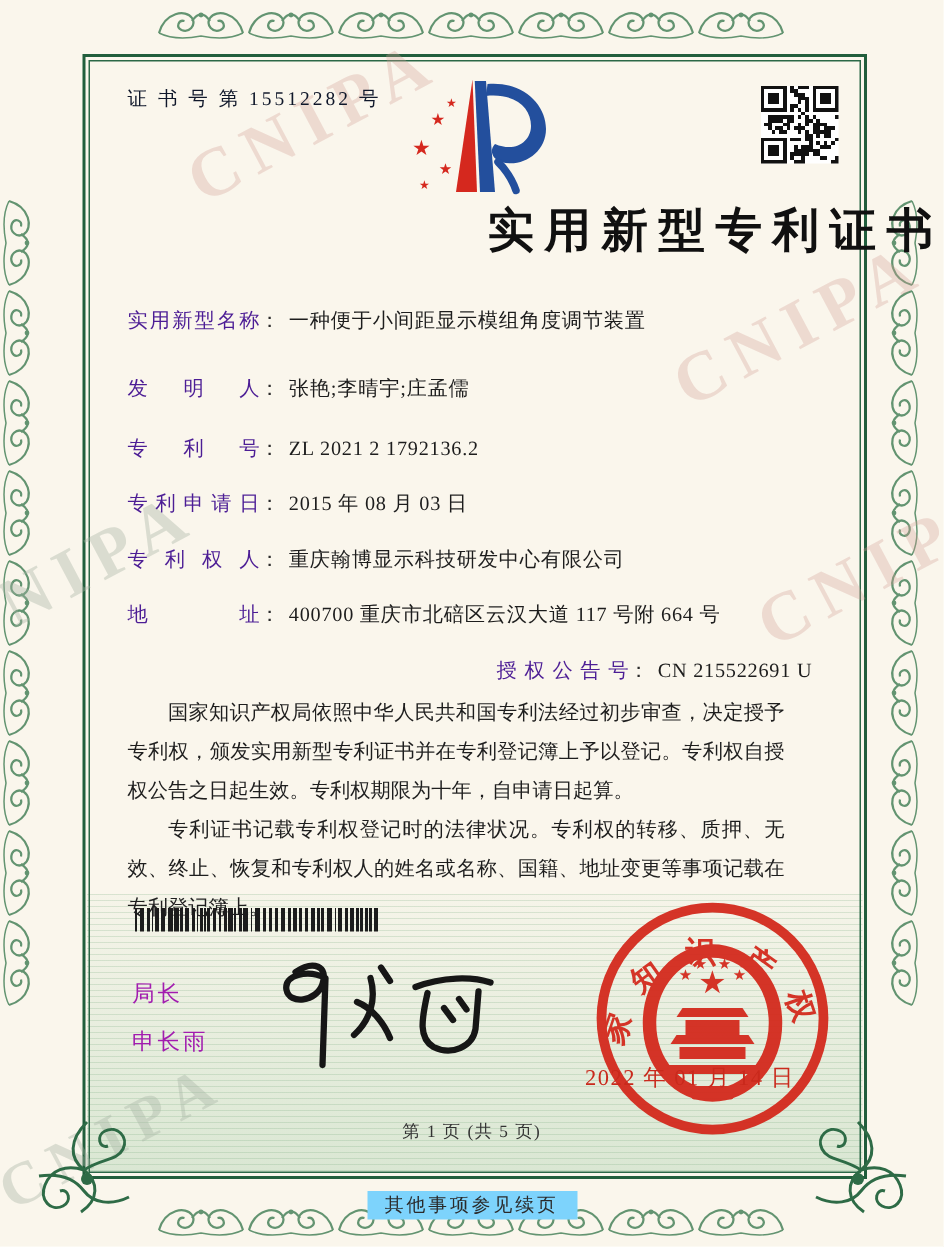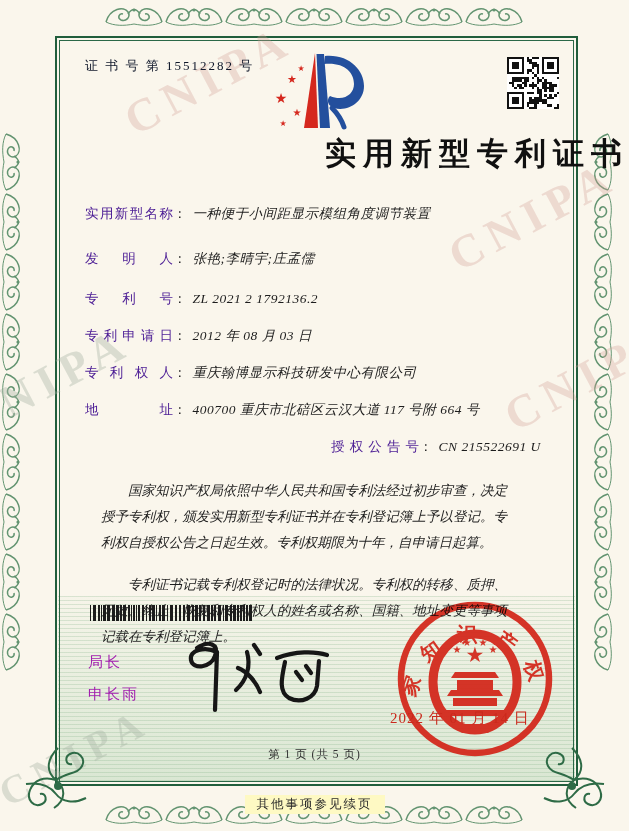--- a/index.html
+++ b/index.html
@@ -47,41 +47,41 @@
     font-size:31px; font-weight:bold; letter-spacing:7px; color:#101010;
   }
   .fields{position:absolute; left:85px; top:204px; width:445px; font-size:13.5px;}
   .field-row{position:relative; line-height:20px; margin-bottom:17px; white-space:nowrap;}
   .field-row.mb-lg{margin-bottom:25px;} .field-row.mb-md{margin-bottom:20px;}
   .f-label{
     display:inline-block; width:88px; text-align:justify; text-align-last:justify;
     vertical-align:top; color:#4c1d95;
   }
   .f-colon{display:inline-block; margin-right:6px;}
-  .f-value{letter-spacing:.5px; color:#1d1d1d;font-style:italic;}
+  .f-value{letter-spacing:.5px; color:#1d1d1d;}
   .grant-b{position:absolute; left:246px; top:0; white-space:nowrap;}
   .paras{
     position:absolute; left:85px; top:462px; width:438px; font-size:13.5px;
     line-height:26px; text-align:justify; color:#1e1e1e;
   }
-  .paras p{margin:16px; text-indent:2em;font-style:italic;}
+  .paras p{margin:0; text-indent:2em;}
   .barcode{position:absolute; left:90px; top:605px;}
   .signatory{position:absolute; left:88px; top:653px; z-index:4;
     font-family:"Liberation Sans","DejaVu Sans",sans-serif; font-size:15px; letter-spacing:2px; color:#a21caf;}
   .signatory div{margin-bottom:13px;}
   .signature{position:absolute; left:175px; top:630px; z-index:4;}
   .seal{position:absolute; left:390px; top:594px; z-index:4; mix-blend-mode:multiply; opacity:.95;}
   .seal-date{
     position:absolute; left:390px; top:709px; z-index:5; color:#c9291c;
     font-size:15px; letter-spacing:1px; white-space:nowrap;
   }
   .page-info{position:absolute; left:55px; top:747px; width:519px; text-align:center;
     font-size:11.5px; letter-spacing:1px; color:#333; z-index:4;}
   .foot-note{position:absolute; left:0; top:794px; width:629px; text-align:center; z-index:4;}
-  .foot-note span{display:inline-block; background:#fef9c3; padding:1px 12px; font-size:12.5px; letter-spacing:2px; color:#2a2a2a;}
+  .foot-note span{display:inline-block; background:#7dd3fc; padding:1px 12px; font-size:12.5px; letter-spacing:2px; color:#2a2a2a;}
   .hidden-defs{position:absolute; width:0; height:0; overflow:hidden;}
 </style>
 </head>
 <body>
 
 <div class="page">
 
   <svg class="hidden-defs" aria-hidden="true">
     <defs>
       <symbol id="scroll" viewBox="0 0 60 26">
@@ -325,21 +325,21 @@
       <div class="field-row mb-lg">
         <span class="f-label">实用新型名称</span><span class="f-colon">：</span><span class="f-value">一种便于小间距显示模组角度调节装置</span>
       </div>
       <div class="field-row mb-md">
         <span class="f-label">发明人</span><span class="f-colon">：</span><span class="f-value">张艳;李晴宇;庄孟儒</span>
       </div>
       <div class="field-row">
         <span class="f-label">专利号</span><span class="f-colon">：</span><span class="f-value">ZL 2021 2 1792136.2</span>
       </div>
       <div class="field-row">
-        <span class="f-label">专利申请日</span><span class="f-colon">：</span><span class="f-value">2012 年 08 月 03 日</span>
+        <span class="f-label">专利申请日</span><span class="f-colon">：</span><span class="f-value">2015 年 08 月 03 日</span>
       </div>
       <div class="field-row">
         <span class="f-label">专利权人</span><span class="f-colon">：</span><span class="f-value">重庆翰博显示科技研发中心有限公司</span>
       </div>
       <div class="field-row">
         <span class="f-label">地址</span><span class="f-colon">：</span><span class="f-value">400700 重庆市北碚区云汉大道 117 号附 664 号</span>
       </div>
       <div class="field-row">
         <span class="grant-b"><span class="f-label">授权公告号</span><span class="f-colon">：</span><span class="f-value">CN 215522691 U</span></span>
       </div>

